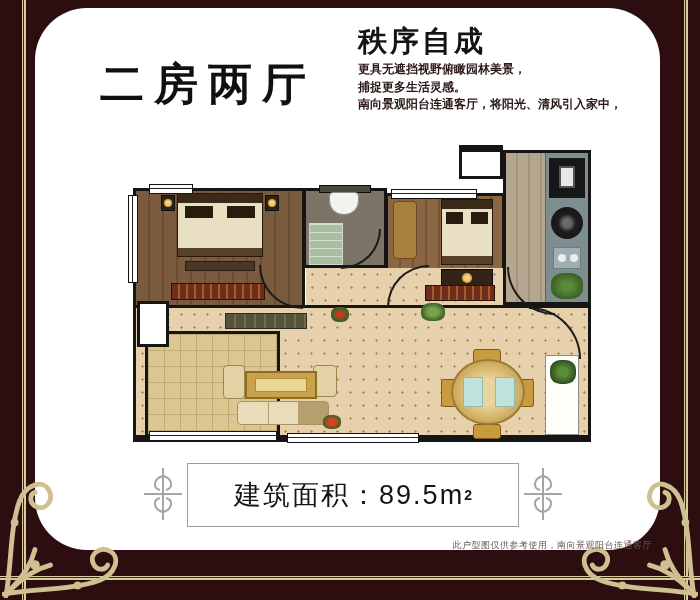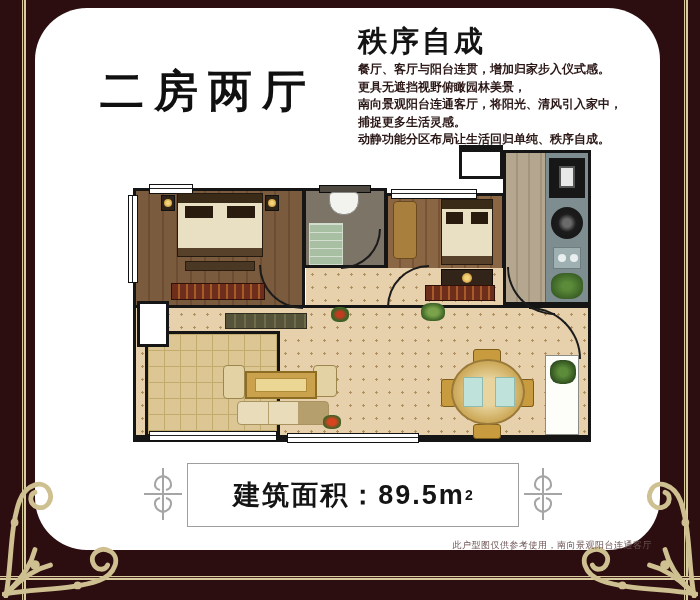--- a/index.html
+++ b/index.html
@@ -11,21 +11,21 @@
   
   .gold-v{position:absolute;top:0;width:4px;height:600px;
     background:linear-gradient(to right,#d9cca1 0 1.5px,#4a241e 1.5px 2.5px,#d9cca1 2.5px 4px);}
   .gold-h{position:absolute;left:0;width:700px;height:4px;
     background:linear-gradient(to bottom,#d9cca1 0 1.5px,#4a241e 1.5px 2.5px,#d9cca1 2.5px 4px);}
   .corner-flourish{position:absolute;width:126px;height:126px;}
   
   .panel{position:absolute;left:35px;top:8px;width:625px;height:542px;
     background:#ffffff;border-radius:52px;}
   
-  .plan-type{position:absolute;left:100px;top:62px;width:250px;
+  .plan-type{position:absolute;left:100px;top:55px;width:250px;
     font-size:44px;font-weight:700;color:#101010;letter-spacing:10px;white-space:nowrap;}
   .section-title{position:absolute;left:358px;top:22px;
     font-size:29px;font-weight:700;color:#141414;letter-spacing:3px;white-space:nowrap;}
   .desc{position:absolute;left:358px;top:61px;width:300px;
     font-size:12px;line-height:17.5px;font-weight:700;color:#2a1716;}
   .desc div{white-space:nowrap;}
   
   .plan{position:absolute;left:125px;top:143px;width:470px;height:312px;}
   .plan *{position:absolute;box-sizing:border-box;}
   .room{border:3px solid #151515;}
@@ -86,25 +86,23 @@
   <g fill="#cfc091">
     <circle cx="52" cy="117" r="4"></circle>
       <circle cx="117" cy="52" r="4"></circle>
       <circle cx="96" cy="96" r="5"></circle>
   </g>
 </svg>
 
 <div class="plan-type">二房两厅</div>
 <div class="section-title">秩序自成</div>
 <div class="desc">
-  <div>餐厅、客厅与阳台连贯，增加归家步入仪式感。</div>
   <div>更具无遮挡视野俯瞰园林美景，</div>
+  <div>捕捉更多生活灵感。</div>
   <div>南向景观阳台连通客厅，将阳光、清风引入家中，</div>
-  <div>捕捉更多生活灵感。</div>
-  <div>动静功能分区布局让生活回归单纯、秩序自成。</div>
 </div>
 
 <div class="plan">
 
   <div class="room floor-wood" style="left:8px;top:45px;width:172px;height:122px;"></div>
   <div class="room floor-gray" style="left:178px;top:45px;width:84px;height:80px;"></div>
   <div class="room floor-wood2" style="left:260px;top:50px;width:120px;height:110px;"></div>
   <div class="room floor-kitchen" style="left:378px;top:7px;width:88px;height:155px;border-right-width:6px;"></div>
   <div class="white-box" style="left:334px;top:2px;width:44px;height:34px;border-top-width:7px;"></div>
   <div class="floor-beige" style="left:181px;top:125px;width:197px;height:42px;"></div>
@@ -207,17 +205,17 @@
     <path d="M23,2 L23,54"></path>
       <path d="M4,28 L42,28"></path>
     <path d="M23,10 C14,12 12,22 20,24"></path>
       <path d="M23,10 C32,12 34,22 26,24"></path>
     <path d="M23,46 C14,44 12,34 20,32"></path>
       <path d="M23,46 C32,44 34,34 26,32"></path>
   </g>
 </svg>
 <div style="position:absolute;left:187px;top:463px;width:330px;height:62px;border:1.5px solid #9e9e9e;
      display:flex;align-items:center;justify-content:center;background:#fff;">
-  <span style="font-size:27px;font-weight:700;color:#141414;letter-spacing:2px;white-space:nowrap;">建筑面积：89.5m</span>
+  <span style="font-size:27px;font-weight:400;color:#141414;letter-spacing:2px;white-space:nowrap;">建筑面积：89.5m</span>
     <sup style="font-size:14px;font-weight:600;color:#141414;">2</sup>
 </div>
 
 <div style="position:absolute;left:370px;top:539px;width:282px;text-align:right;font-size:9px;color:#6b5252;letter-spacing:.5px;">此户型图仅供参考使用，南向景观阳台连通客厅</div>
 
 </body></html>

